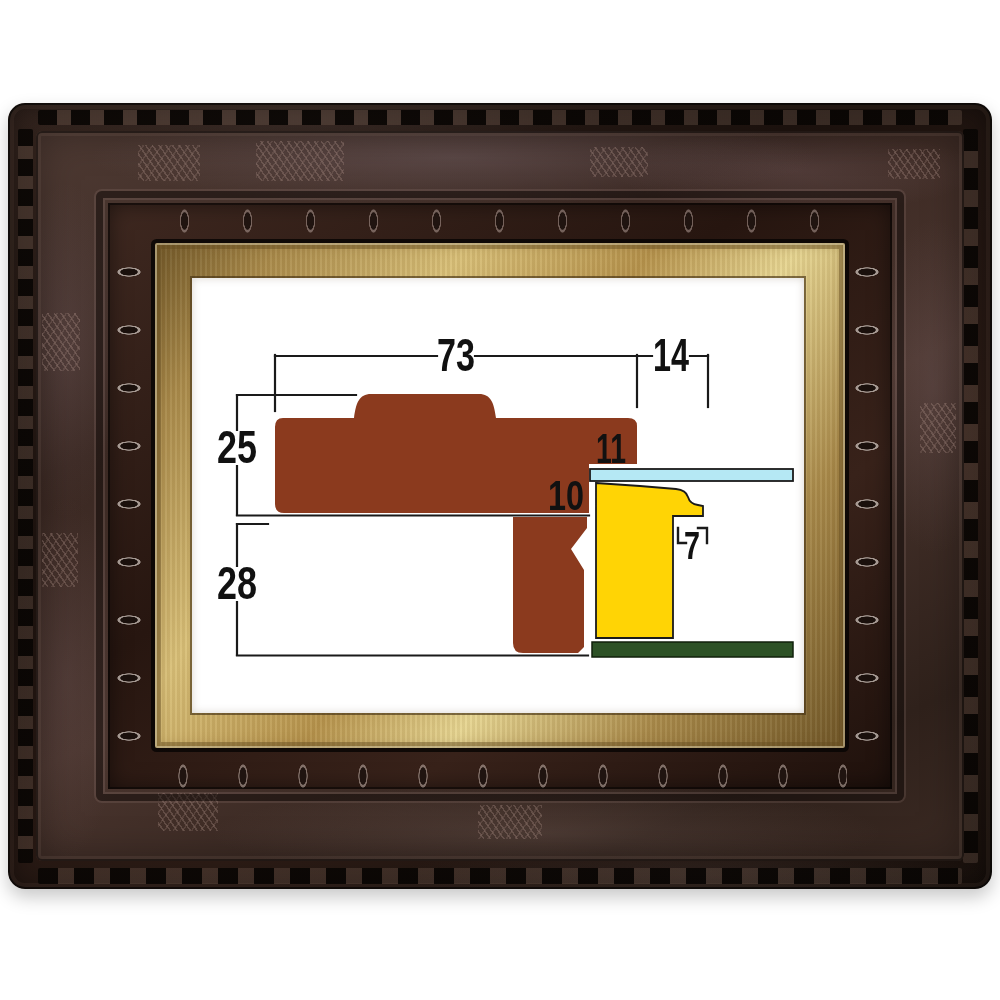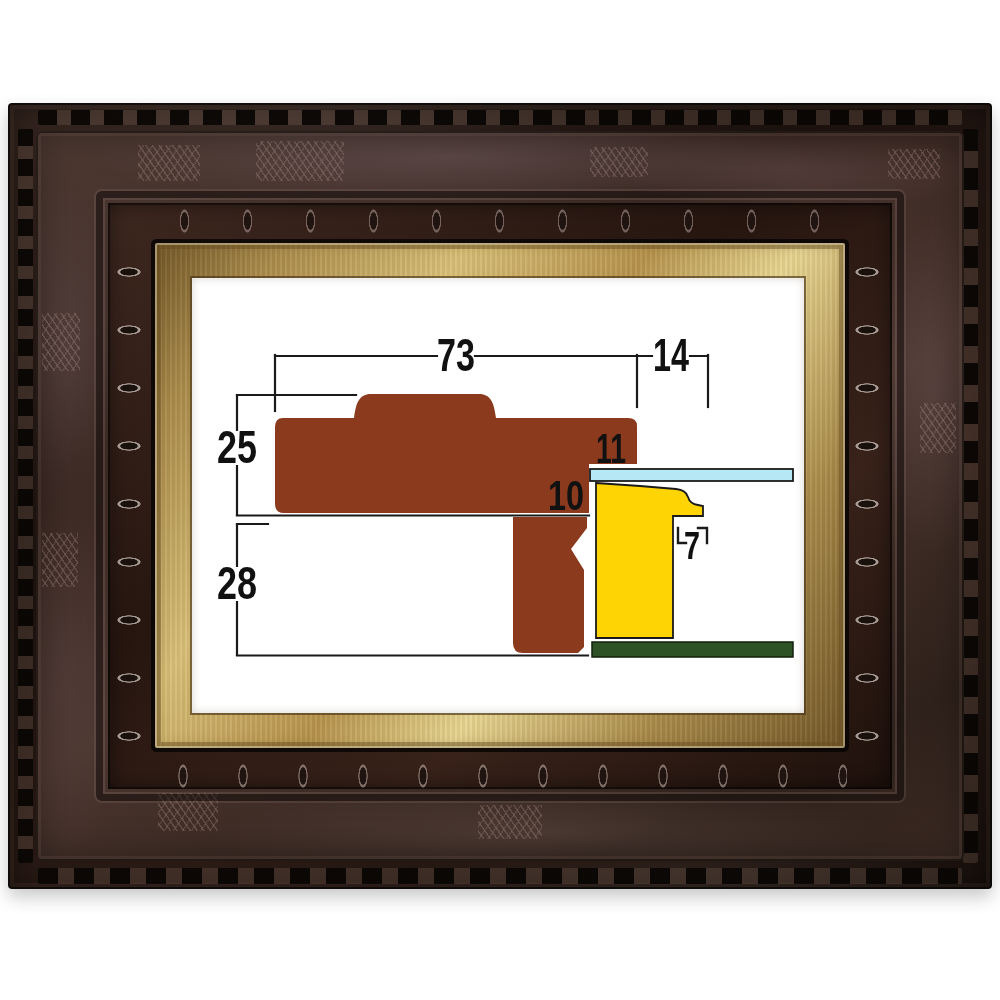--- a/index.html
+++ b/index.html
@@ -4,21 +4,21 @@
 <style>
   html,body{margin:0;padding:0;}
   body{
     width:1000px;height:1000px;position:relative;overflow:hidden;
     background:#ffffff;
     font-family:"Liberation Sans", sans-serif;
   }
   
   .frame{
     position:absolute;left:8px;top:103px;width:984px;height:786px;
-    border-radius:4px;
+    border-radius:17px;
     background:
       radial-gradient(420px 60px at 30% 14px, rgba(125,105,100,.20), transparent 70%),
       radial-gradient(420px 60px at 70% calc(100% - 14px), rgba(125,105,100,.16), transparent 70%),
       linear-gradient(150deg,#32231d,#1c120e 35%,#2b1b15 65%,#170f0b);
     box-shadow:0 8px 18px rgba(0,0,0,.22),
       inset 0 0 0 2px rgba(0,0,0,.6),
       inset 0 0 0 6px rgba(120,95,85,.12),
       inset 0 0 30px rgba(0,0,0,.5);
   }
   .dentil{position:absolute;border-radius:2px;}

